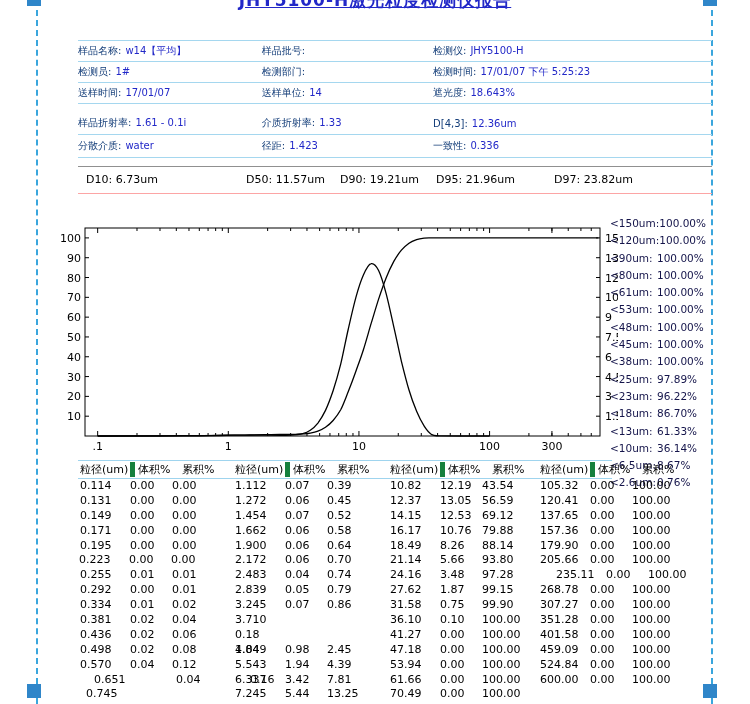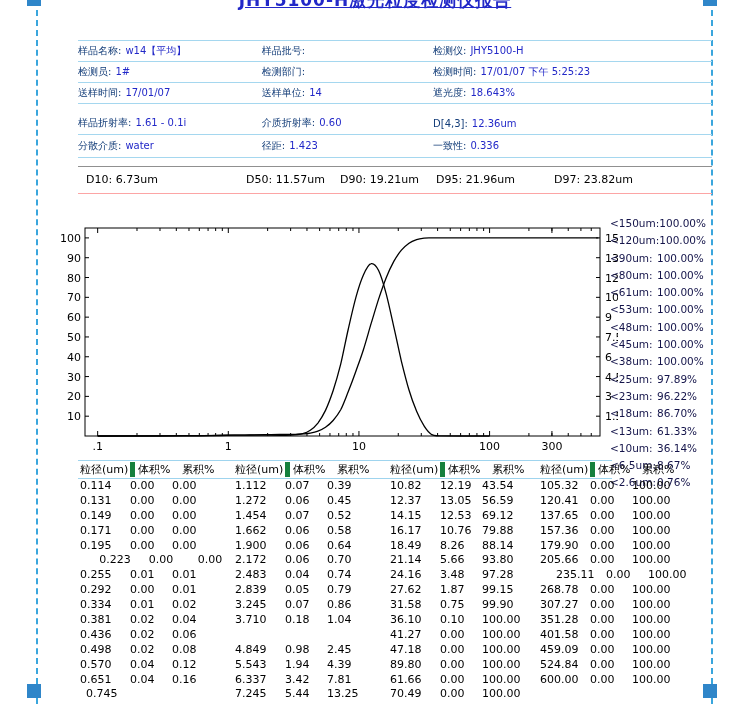--- a/index.html
+++ b/index.html
@@ -66,21 +66,21 @@
       </div>
       <div class="info-row">
         <div class="info-cell"><span class="lab">送样时间:</span><span class="val">17/01/07</span></div>
         <div class="info-cell"><span class="lab">送样单位:</span><span class="val">14</span></div>
         <div class="info-cell"><span class="lab">遮光度:</span><span class="val">18.643%</span></div>
       </div>
     </div>
   <div id="optics-info" class="info-block">
       <div class="info-row">
         <div class="info-cell"><span class="lab">样品折射率:</span><span class="val">1.61 - 0.1i</span></div>
-        <div class="info-cell"><span class="lab">介质折射率:</span><span class="val">0.60</span></div>
+        <div class="info-cell"><span class="lab">介质折射率:</span><span class="val">1.33</span></div>
         <div class="info-cell"><span class="lab">D[4,3]:</span><span class="val">12.36um</span></div>
       </div>
       <div class="info-row">
         <div class="info-cell"><span class="lab">分散介质:</span><span class="val">water</span></div>
         <div class="info-cell"><span class="lab">径距:</span><span class="val">1.423</span></div>
         <div class="info-cell"><span class="lab">一致性:</span><span class="val">0.336</span></div>
       </div>
     </div>
   <div id="d-values">
       <span class="d-item" style="left: 8px;">D10: 6.73um</span>
@@ -356,21 +356,21 @@
             <span class="c-vol">8.26</span>
             <span class="c-cum">88.14</span>
           </div>
           <div class="cellgroup" style="left: 462px;">
             <span class="c-size">179.90</span>
             <span class="c-vol">0.00</span>
             <span class="c-cum">100.00</span>
           </div>
         </div>
         <div class="trow">
-          <div class="cellgroup" style="left: 12px; text-align: center;">
+          <div class="cellgroup" style="left: 1px;">
             <span class="c-size">0.223</span>
             <span class="c-vol">0.00</span>
             <span class="c-cum">0.00</span>
           </div>
           <div class="cellgroup" style="left: 157px;">
             <span class="c-size">2.172</span>
             <span class="c-vol">0.06</span>
             <span class="c-cum">0.70</span>
           </div>
           <div class="cellgroup" style="left: 312px;">
@@ -449,21 +449,21 @@
             <span class="c-vol">0.00</span>
             <span class="c-cum">100.00</span>
           </div>
         </div>
         <div class="trow">
           <div class="cellgroup" style="left: 2px;">
             <span class="c-size">0.381</span>
             <span class="c-vol">0.02</span>
             <span class="c-cum">0.04</span>
           </div>
-          <div class="cellgroup" style="left: 157px;">
+          <div class="cellgroup" style="left: 157px; flex-direction: column;">
             <span class="c-size">3.710</span>
             <span class="c-vol">0.18</span>
             <span class="c-cum">1.04</span>
           </div>
           <div class="cellgroup" style="left: 312px;">
             <span class="c-size">36.10</span>
             <span class="c-vol">0.10</span>
             <span class="c-cum">100.00</span>
           </div>
           <div class="cellgroup" style="left: 462px;">
@@ -516,32 +516,32 @@
             <span class="c-size">0.570</span>
             <span class="c-vol">0.04</span>
             <span class="c-cum">0.12</span>
           </div>
           <div class="cellgroup" style="left: 157px;">
             <span class="c-size">5.543</span>
             <span class="c-vol">1.94</span>
             <span class="c-cum">4.39</span>
           </div>
           <div class="cellgroup" style="left: 312px;">
-            <span class="c-size">89.80</span>
+            <span class="c-size">53.94</span>
             <span class="c-vol">0.00</span>
             <span class="c-cum">100.00</span>
           </div>
           <div class="cellgroup" style="left: 462px;">
             <span class="c-size">524.84</span>
             <span class="c-vol">0.00</span>
             <span class="c-cum">100.00</span>
           </div>
         </div>
         <div class="trow">
-          <div class="cellgroup" style="left: 2px;">
+          <div class="cellgroup" style="left: 16px; gap: 32px;">
             <span class="c-size">0.651</span>
             <span class="c-vol">0.04</span>
             <span class="c-cum">0.16</span>
           </div>
           <div class="cellgroup" style="left: 157px;">
             <span class="c-size">6.337</span>
             <span class="c-vol">3.42</span>
             <span class="c-cum">7.81</span>
           </div>
           <div class="cellgroup" style="left: 312px;">

